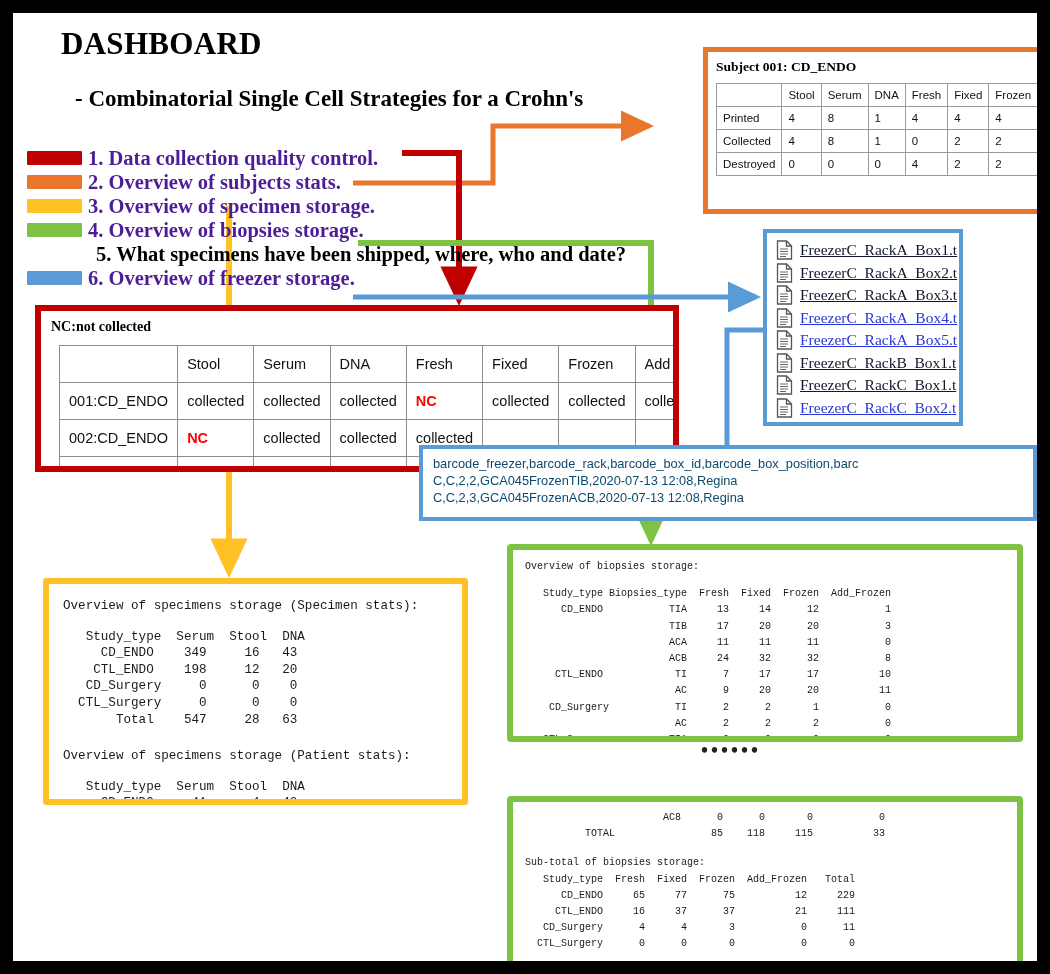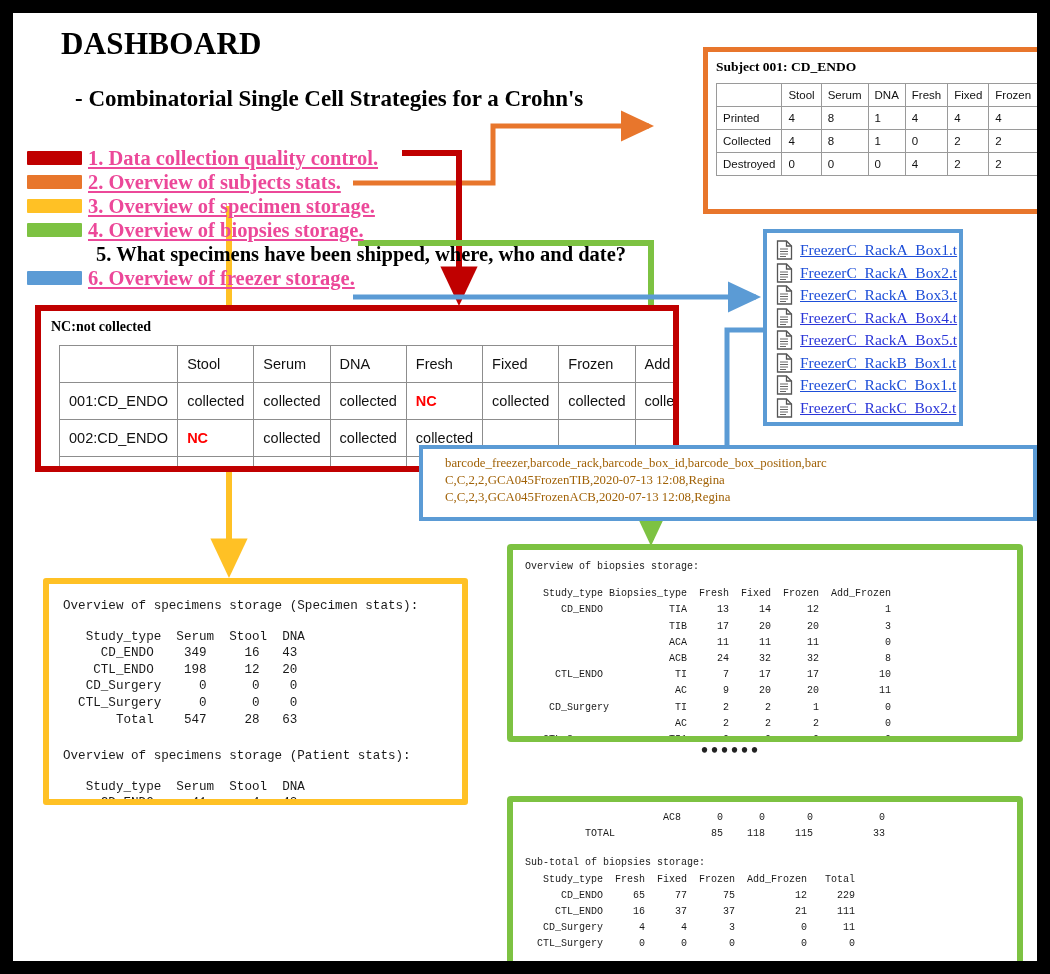--- a/index.html
+++ b/index.html
@@ -10,21 +10,21 @@
   
   .title{position:absolute;left:48px;top:13px;font-size:31px;font-weight:bold;letter-spacing:.3px;
          font-family:"Liberation Serif",serif;color:#000;white-space:nowrap;text-align:center;}
   .subtitle{position:absolute;left:62px;top:73px;font-size:23px;font-weight:bold;color:#000;white-space:nowrap;
          font-family:"Liberation Serif",serif;}
 
   
   .menu{position:absolute;left:14px;top:133px;width:420px;}
   .menu-row{position:relative;height:24px;display:flex;align-items:center;}
   .swatch{width:55px;height:14px;flex:0 0 55px;margin-right:6px;border-radius:1px;}
-  .menu-label{font-size:20.5px;font-weight:bold;color:#ec4899;text-decoration:underline;white-space:nowrap;
+  .menu-label{font-size:20.5px;font-weight:bold;color:#4c1d95;white-space:nowrap;
               font-family:"Liberation Serif",serif;}
   .menu-label.plain{color:#000;text-decoration:none;padding-left:8px;}
 
   
   .panel{position:absolute;background:#fff;box-sizing:border-box;}
   .panel.orange{border:5px solid #E8762C;margin-left:48px;}
   .panel.red{border:6px solid #C00000;}
   .panel.yellow{border:6px solid #FFC125;border-radius:3px;}
   .panel.green{border:6px solid #7DC242;border-radius:4px;}
   .panel.blue{border:4px solid #5B9BD5;}
@@ -41,27 +41,27 @@
   table.nc{border-collapse:collapse;font-family:"Liberation Sans",sans-serif;font-size:14.5px;color:#111;margin-left:18px;}
   table.nc td{border:1px solid #8d8d8d;padding:7px 9px;white-space:nowrap;height:22px;}
   table.nc td.nc{color:#FF0000;font-weight:bold;}
   table.nc tr.blank td{height:9px;padding:1px 9px;}
 
   
   .mono{font-family:"Liberation Mono",monospace;font-size:12.6px;line-height:16.6px;white-space:pre;color:#1a1a1a;}
   .mono.small{font-size:10px;line-height:16.2px;}
 
   
-  .csv{font-family:Liberation Serif, serif;font-size:12.8px;line-height:17px;white-space:pre;color:#a16207;margin-left:12px;}
+  .csv{font-family:Liberation Sans, sans-serif;font-size:12.8px;line-height:17px;white-space:pre;color:#0c4a6e;}
 
   
   .file-row{display:flex;align-items:center;height:22.5px;}
   .file-ico{width:17px;height:20px;flex:0 0 17px;margin-right:7px;position:relative;}
   .file-link{font-family:"Liberation Serif",serif;font-size:15.5px;text-decoration:underline;white-space:nowrap;}
-  .file-link.v{color:#1d4ed8;}
+  .file-link.v{color:#0f172a;}
   .file-link.b{color:#2a35d8;}
   .dots{position:absolute;font-family:"Liberation Serif",serif;font-size:20px;font-weight:bold;letter-spacing:3px;color:#222;}
 </style>
 </head>
 <body>
 
 <div id="root">
   <div id="canvas">
 
     <svg width="1024" height="948" style="position:absolute;left:0;top:0;">

